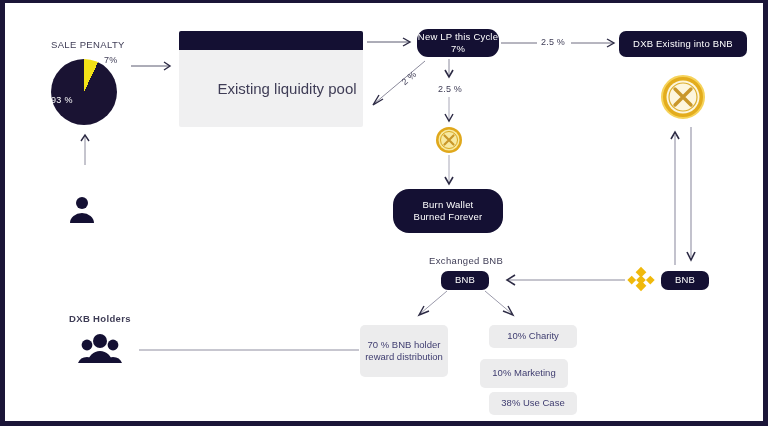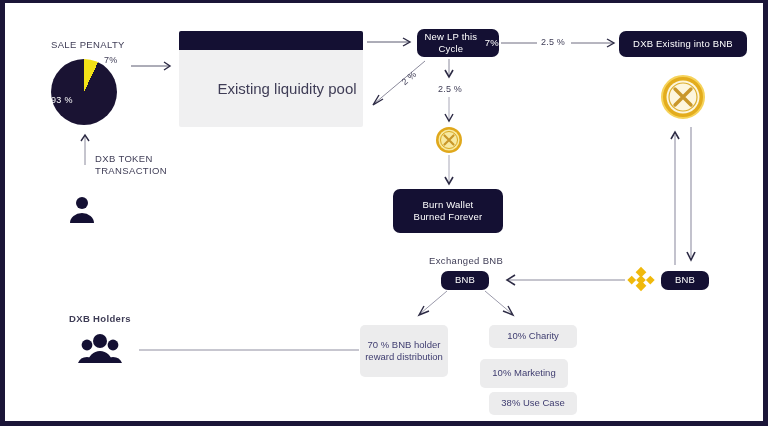--- a/index.html
+++ b/index.html
@@ -111,37 +111,35 @@
 
   <svg class="abs" style="left:126px; top:56px;" width="48" height="14">
     <line x1="0" y1="7" x2="38" y2="7" stroke="#5b5a70" stroke-width="1"></line>
     <polyline points="33,3 39,7 33,11" fill="none" stroke="#2c2a44" stroke-width="1.4"></polyline>
   </svg>
 
   <svg class="abs" style="left:74px; top:128px;" width="12" height="34">
     <line x1="6" y1="34" x2="6" y2="5" stroke="#8b8a9c" stroke-width="1"></line>
     <polyline points="2,10 6,4 10,10" fill="none" stroke="#2c2a44" stroke-width="1.4"></polyline>
   </svg>
-  <div class="abs cap" style="left:90px; top:150px;">DXB TOKEN
-TRANSACTION</div>
   <svg class="abs" style="left:62px; top:192px;" width="30" height="30">
     <circle cx="15" cy="8" r="6" fill="#141033"></circle>
     <path d="M3 28 a12 10 0 0 1 24 0 z" fill="#141033"></path>
   </svg>
 
   <div class="abs" id="lp-box"></div>
   <div class="abs" id="lp-header"></div>
   <div class="abs" id="lp-label">Existing liquidity pool</div>
 
   <svg class="abs" style="left:362px; top:32px;" width="50" height="14">
     <line x1="0" y1="7" x2="42" y2="7" stroke="#5b5a70" stroke-width="1"></line>
     <polyline points="36,3 43,7 36,11" fill="none" stroke="#2c2a44" stroke-width="1.4"></polyline>
   </svg>
 
-  <div class="abs dark-box" style="left:412px; top:26px; width:82px; height:28px; flex-direction:row;">
+  <div class="abs dark-box" style="left:412px; top:26px; width:82px; height:28px; flex-direction:column;border-radius:11px;">
     <span>New LP  this Cycle</span>
     <span>7%</span>
   </div>
 
   <svg class="abs" style="left:362px; top:56px;" width="62" height="50">
     <line x1="58" y1="2" x2="8" y2="44" stroke="#8b8a9c" stroke-width="1"></line>
     <polyline points="16,40 6,46 12,36" fill="none" stroke="#2c2a44" stroke-width="1.4"></polyline>
   </svg>
   <div class="abs pct-label" style="left:396px; top:70px; transform:rotate(-40deg);">2 %</div>
 
@@ -160,21 +158,21 @@
     <circle cx="14" cy="14" r="10.5" fill="#f7e9a0"></circle>
     <circle cx="14" cy="14" r="8.5" fill="none" stroke="#d8a71f" stroke-width="1"></circle>
     <path d="M9.5 9.5 L18.5 18.5 M18.5 9.5 L9.5 18.5" stroke="#c9972a" stroke-width="2.2" stroke-linecap="round"></path>
   </svg>
 
   <svg class="abs" style="left:437px; top:152px;" width="14" height="34">
     <line x1="7" y1="0" x2="7" y2="27" stroke="#a9a8b8" stroke-width="1"></line>
     <polyline points="3,22 7,29 11,22" fill="none" stroke="#2c2a44" stroke-width="1.6"></polyline>
   </svg>
 
-  <div class="abs dark-box" style="left:388px; top:186px; width:110px; height:44px; flex-direction:column;">
+  <div class="abs dark-box" style="left:388px; top:186px; width:110px; height:44px; flex-direction:column;border-radius:16px;">
     <span>Burn Wallet</span>
     <span>Burned Forever</span>
   </div>
 
   <svg class="abs" style="left:496px; top:34px;" width="120" height="12">
     <line x1="0" y1="6" x2="36" y2="6" stroke="#6e6d80" stroke-width="1"></line>
     <line x1="70" y1="6" x2="112" y2="6" stroke="#6e6d80" stroke-width="1"></line>
     <polyline points="106,2 113,6 106,10" fill="none" stroke="#2c2a44" stroke-width="1.4"></polyline>
   </svg>
   <div class="abs pct-label" style="left:536px; top:34px;">2.5 %</div>

